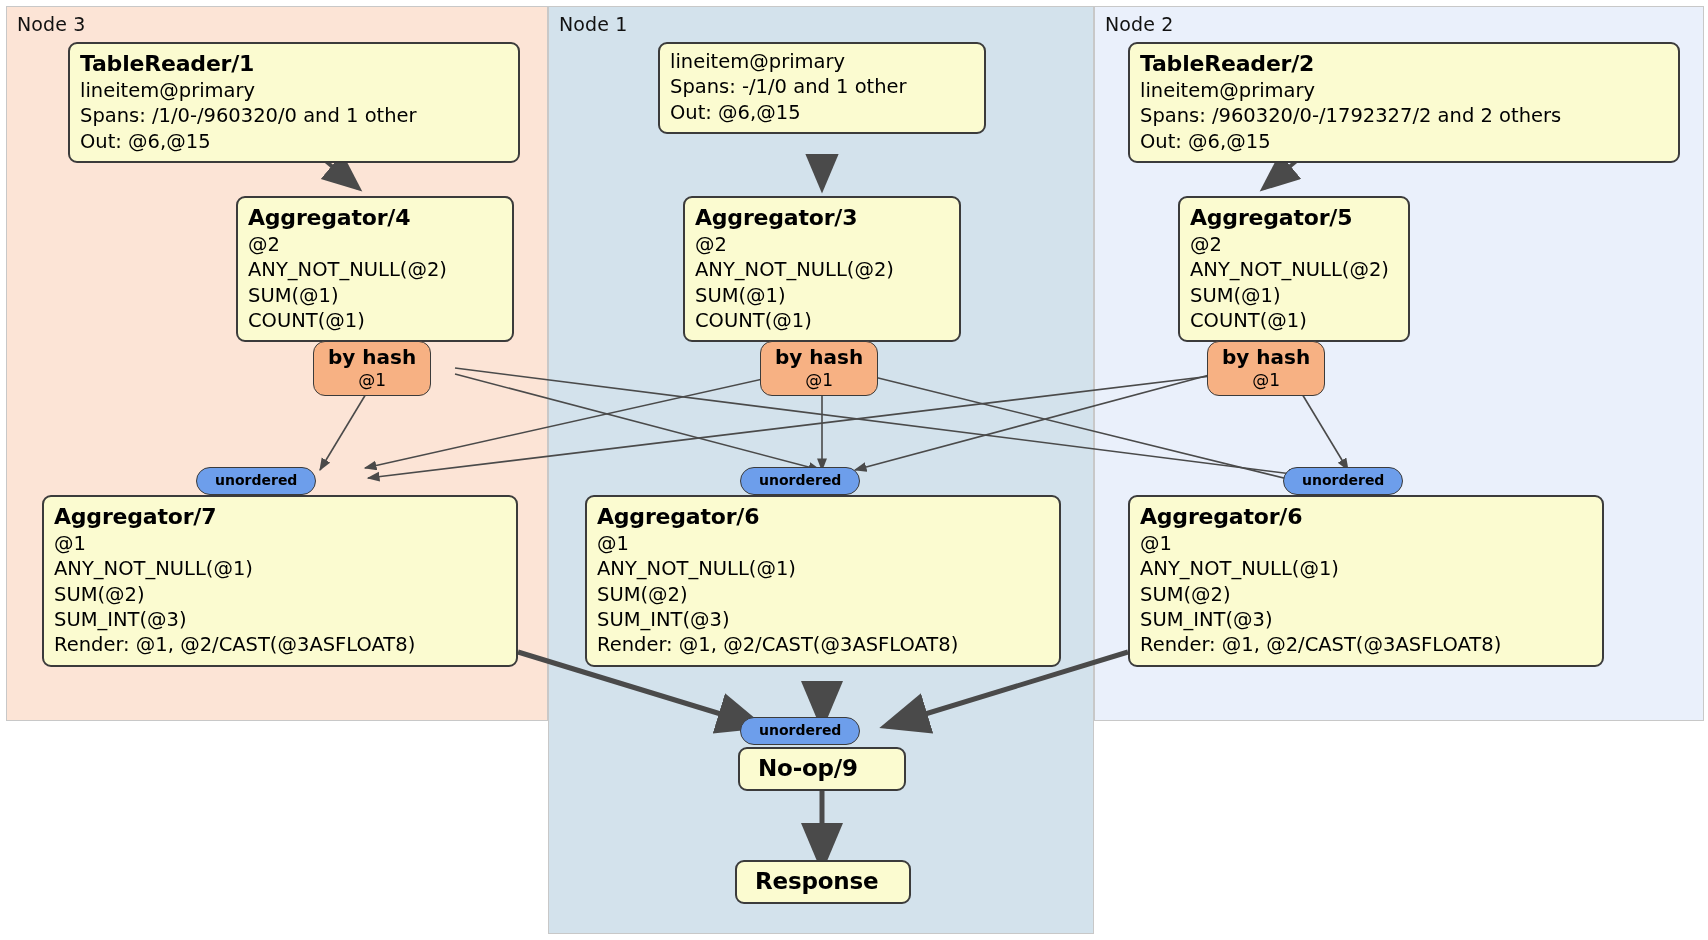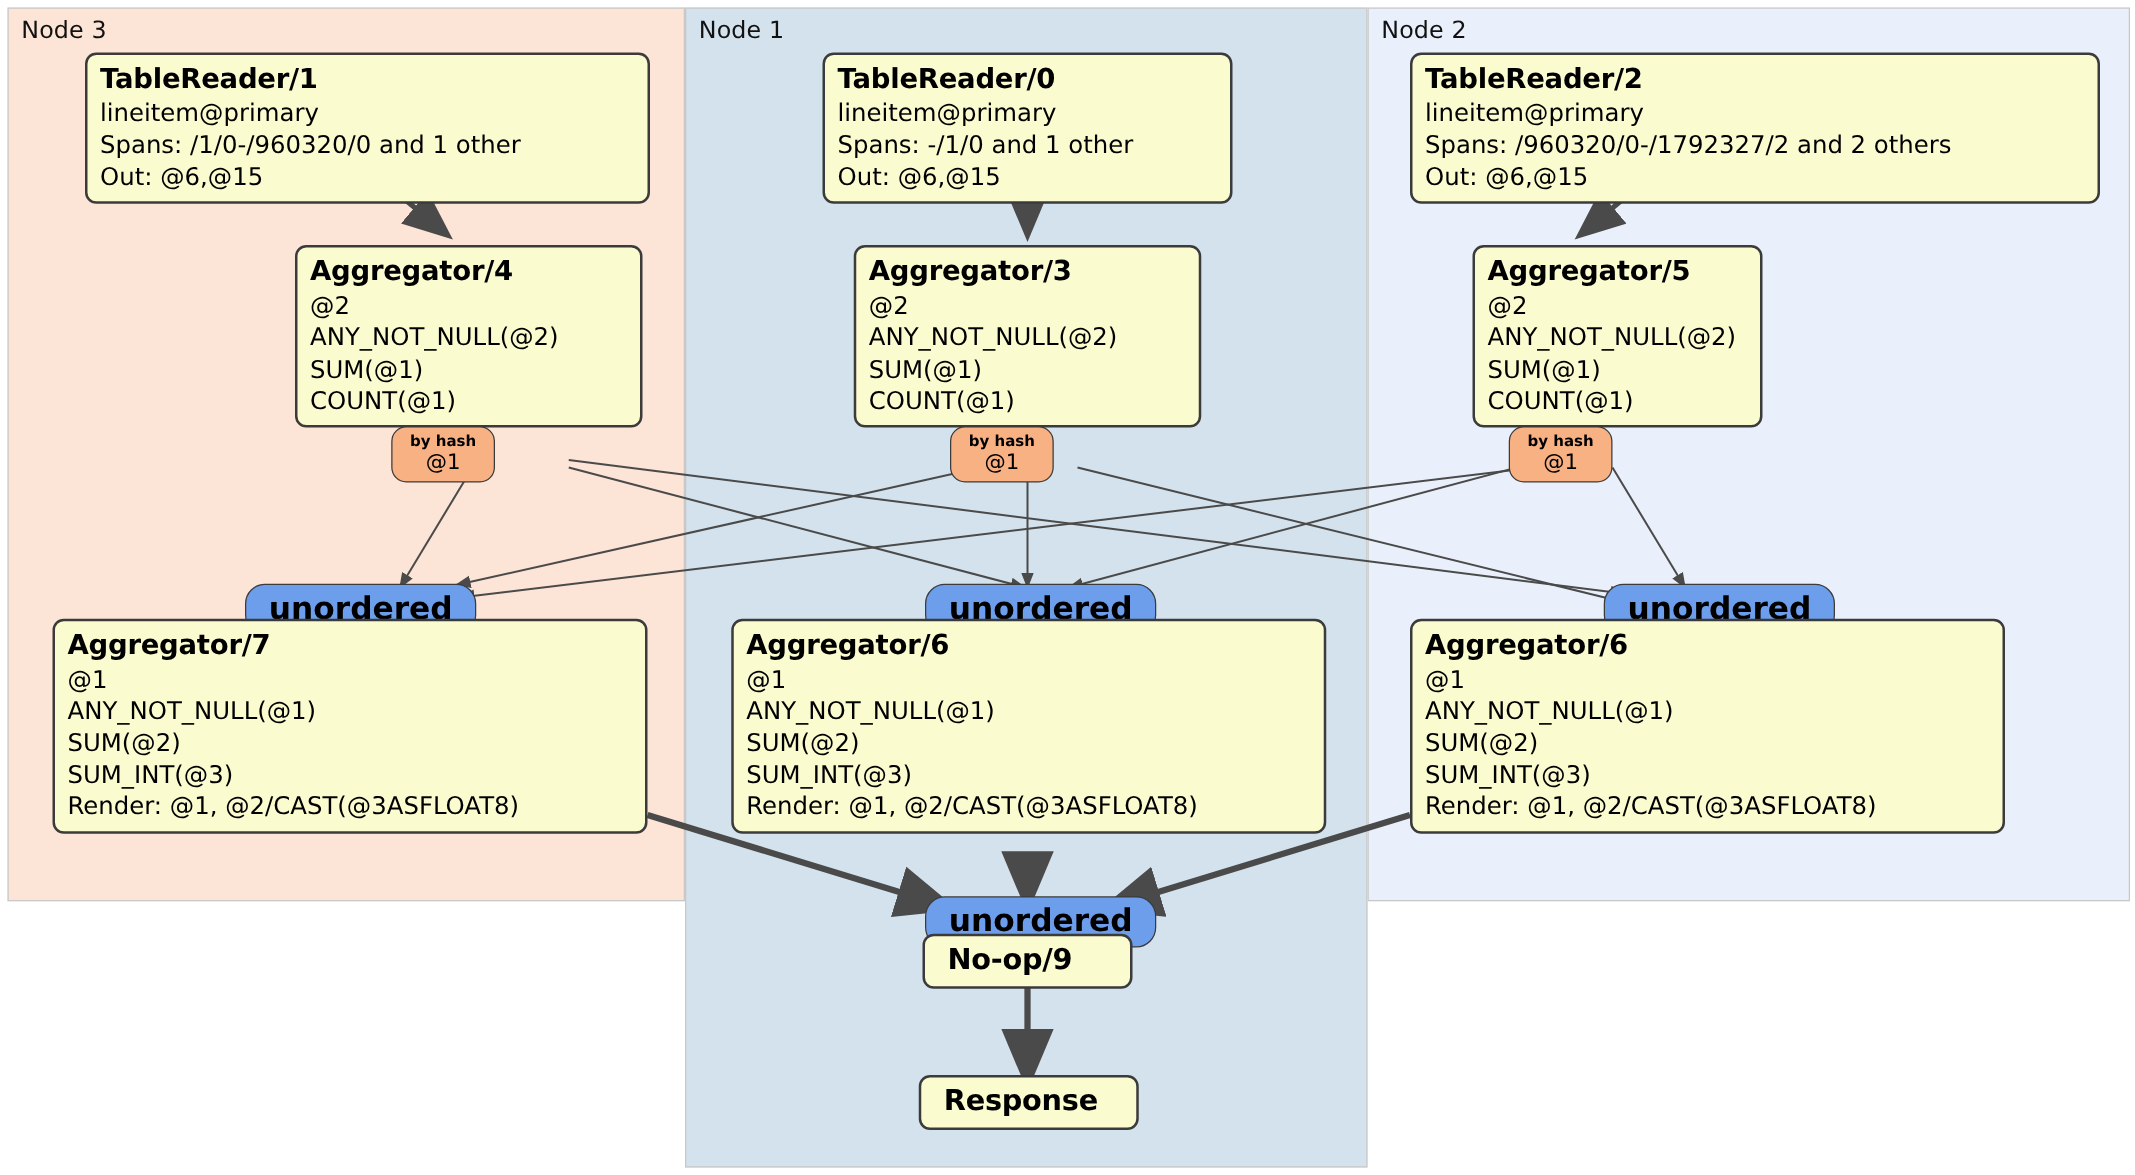--- a/index.html
+++ b/index.html
@@ -80,36 +80,36 @@
     position: absolute;
     box-sizing: border-box;
     border: 1px solid #3b3b3b;
     text-align: center;
     color: #000000;
     white-space: nowrap;
     line-height: 1.18;
   }
   .badge .b-title {
     font-weight: bold;
-    font-size: 12px;
+    font-size: 20px;
   }
   .badge .b-sub {
     font-size: 17px;
   }
   .badge.hash {
     background: #f7b183;
     border-radius: 12px;
     padding: 4px 14px 5px 14px;
   }
   .badge.sync {
     background: #6d9eeb;
     border-radius: 16px;
     padding: 4px 18px 5px 18px;
   }
-  .badge.sync .b-title { font-size: 25px; }
+  .badge.sync .b-title { font-size: 14px; }
 </style>
 </head>
 <body>
 
 <div id="canvas">
 
   <div class="region" id="region-node3">
     <div class="region-label">Node 3</div>
   </div>
   <div class="region" id="region-node1">
@@ -159,21 +159,20 @@
   </svg>
 
   <div class="proc" id="tr1" style="left:68px; top:42px; width:452px;">
     <div class="title">TableReader/1</div>
     <div class="line">lineitem@primary</div>
     <div class="line">Spans: /1/0-/960320/0 and 1 other</div>
     <div class="line">Out: @6,@15</div>
   </div>
 
   <div class="proc" id="tr0" style="left:658px; top:42px; width:328px;">
-    <div class="title">TableReader/0</div>
     <div class="line">lineitem@primary</div>
     <div class="line">Spans: -/1/0 and 1 other</div>
     <div class="line">Out: @6,@15</div>
   </div>
 
   <div class="proc" id="tr2" style="left:1128px; top:42px; width:552px;">
     <div class="title">TableReader/2</div>
     <div class="line">lineitem@primary</div>
     <div class="line">Spans: /960320/0-/1792327/2 and 2 others</div>
     <div class="line">Out: @6,@15</div>

